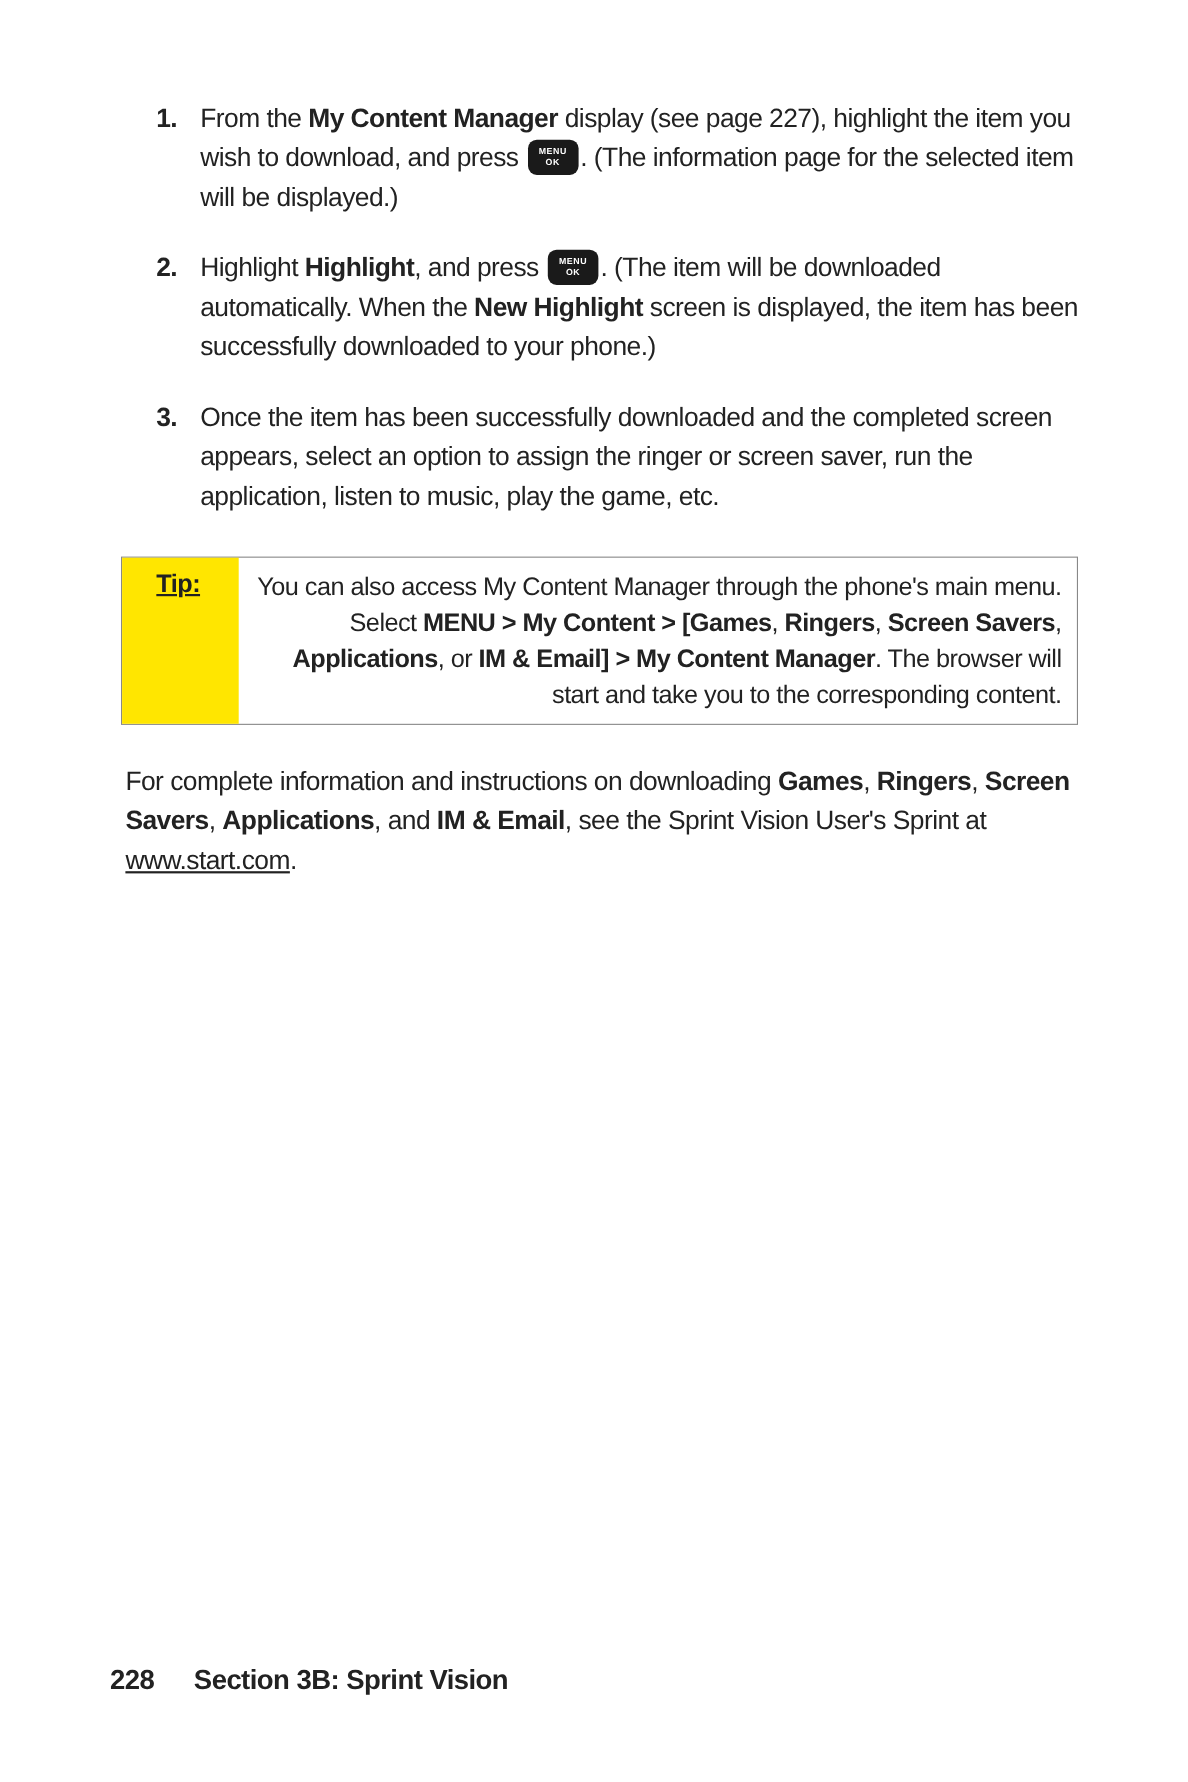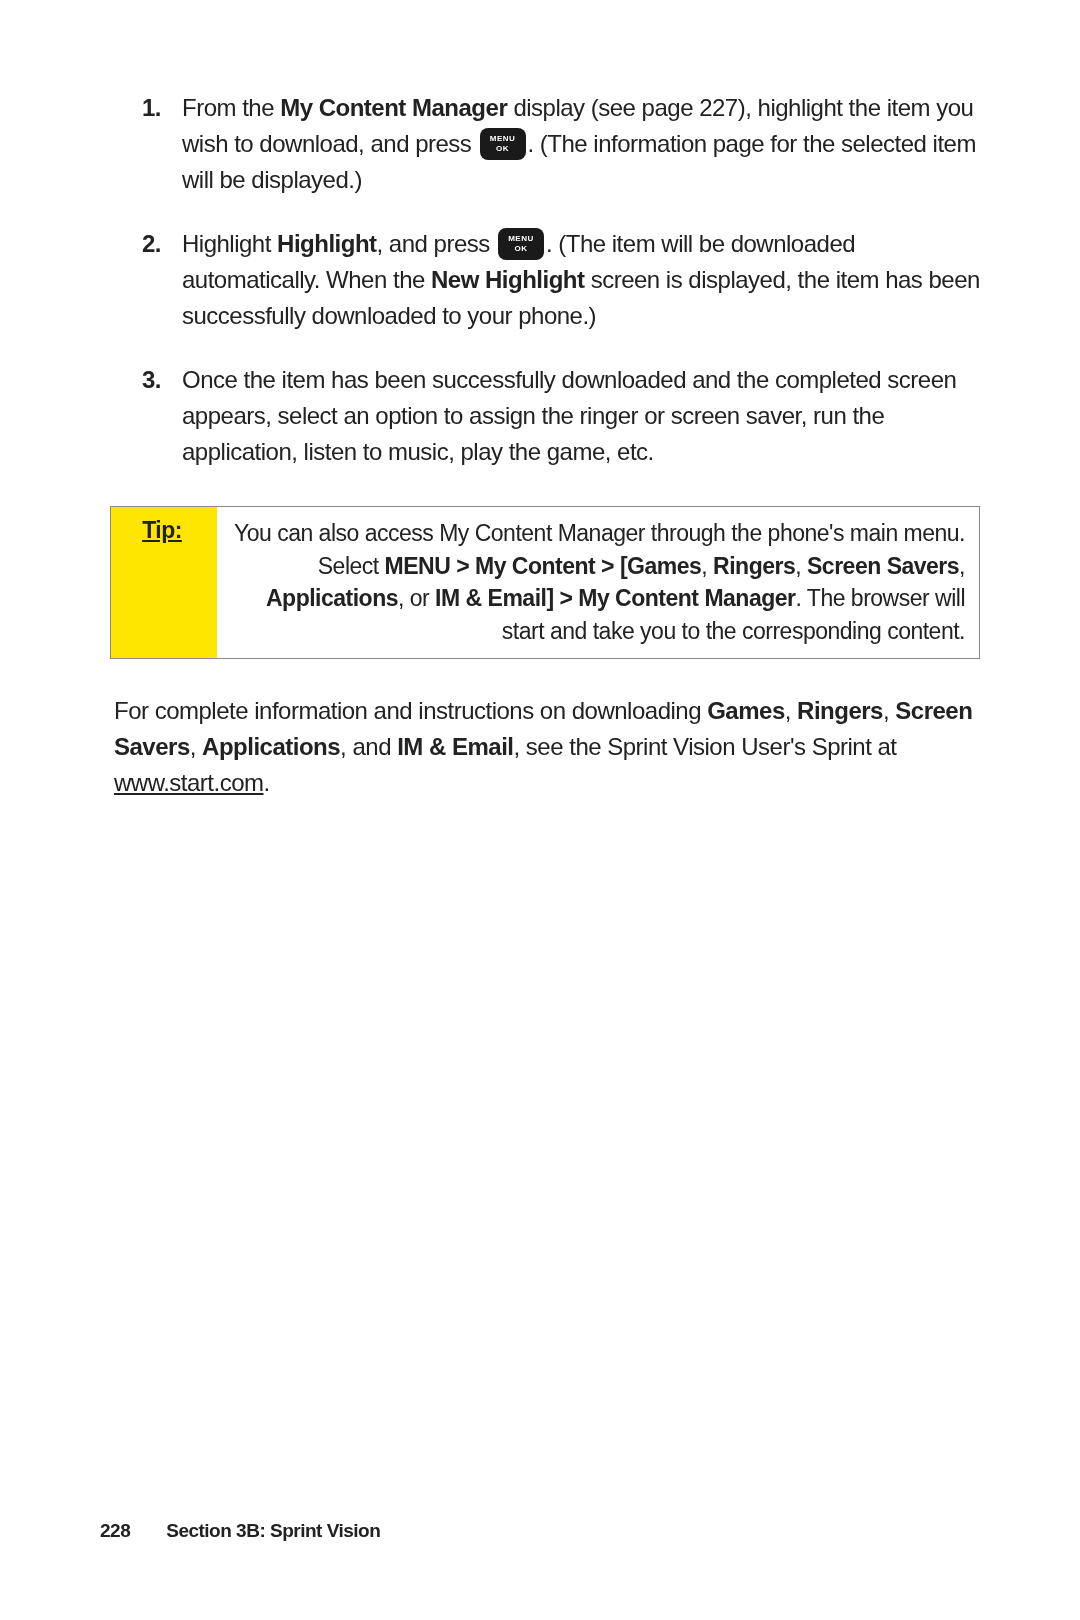--- a/index.html
+++ b/index.html
@@ -101,21 +101,21 @@
     text-align: right;
   }
   .closing {
     line-height: 1.5;
     padding-left: 4px;
   }
   .footer {
     position: absolute;
     bottom: 78px;
     left: 100px;
-    font-size: 19px;
+    font-size: 25px;
   }
   .footer-pagenum {
     font-weight: bold;
     margin-right: 36px;
   }
   .footer-section {
     font-weight: bold;
   }
   b { font-weight: bold; }
   .ul { text-decoration: underline; }

